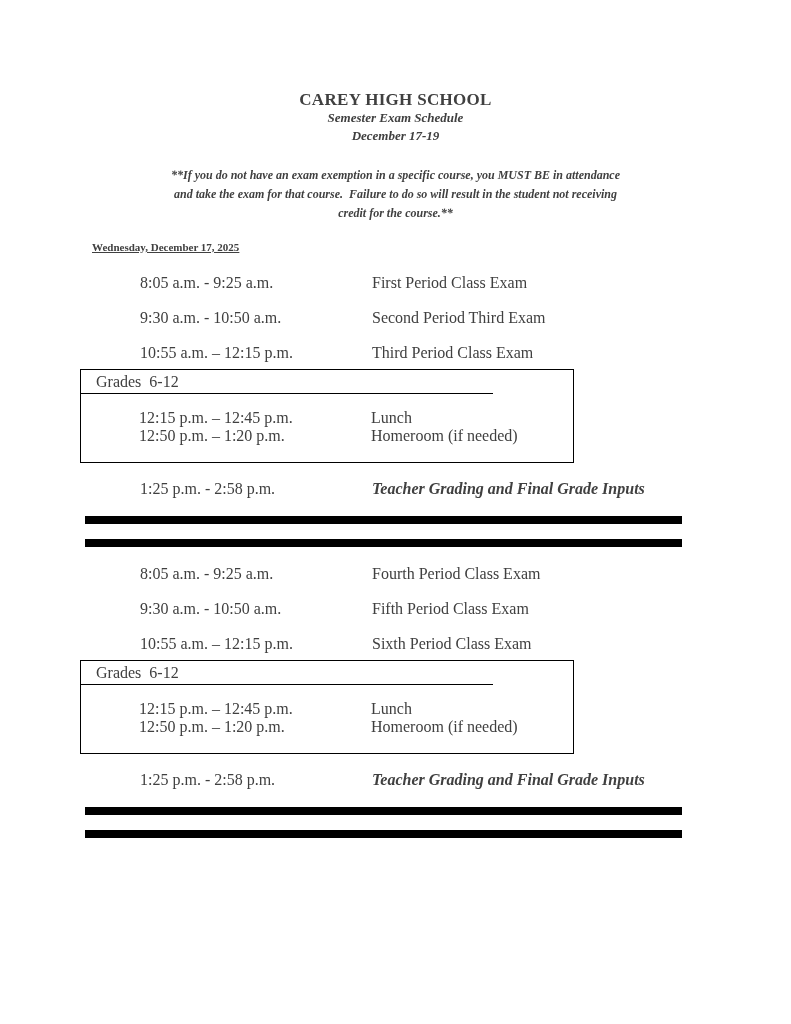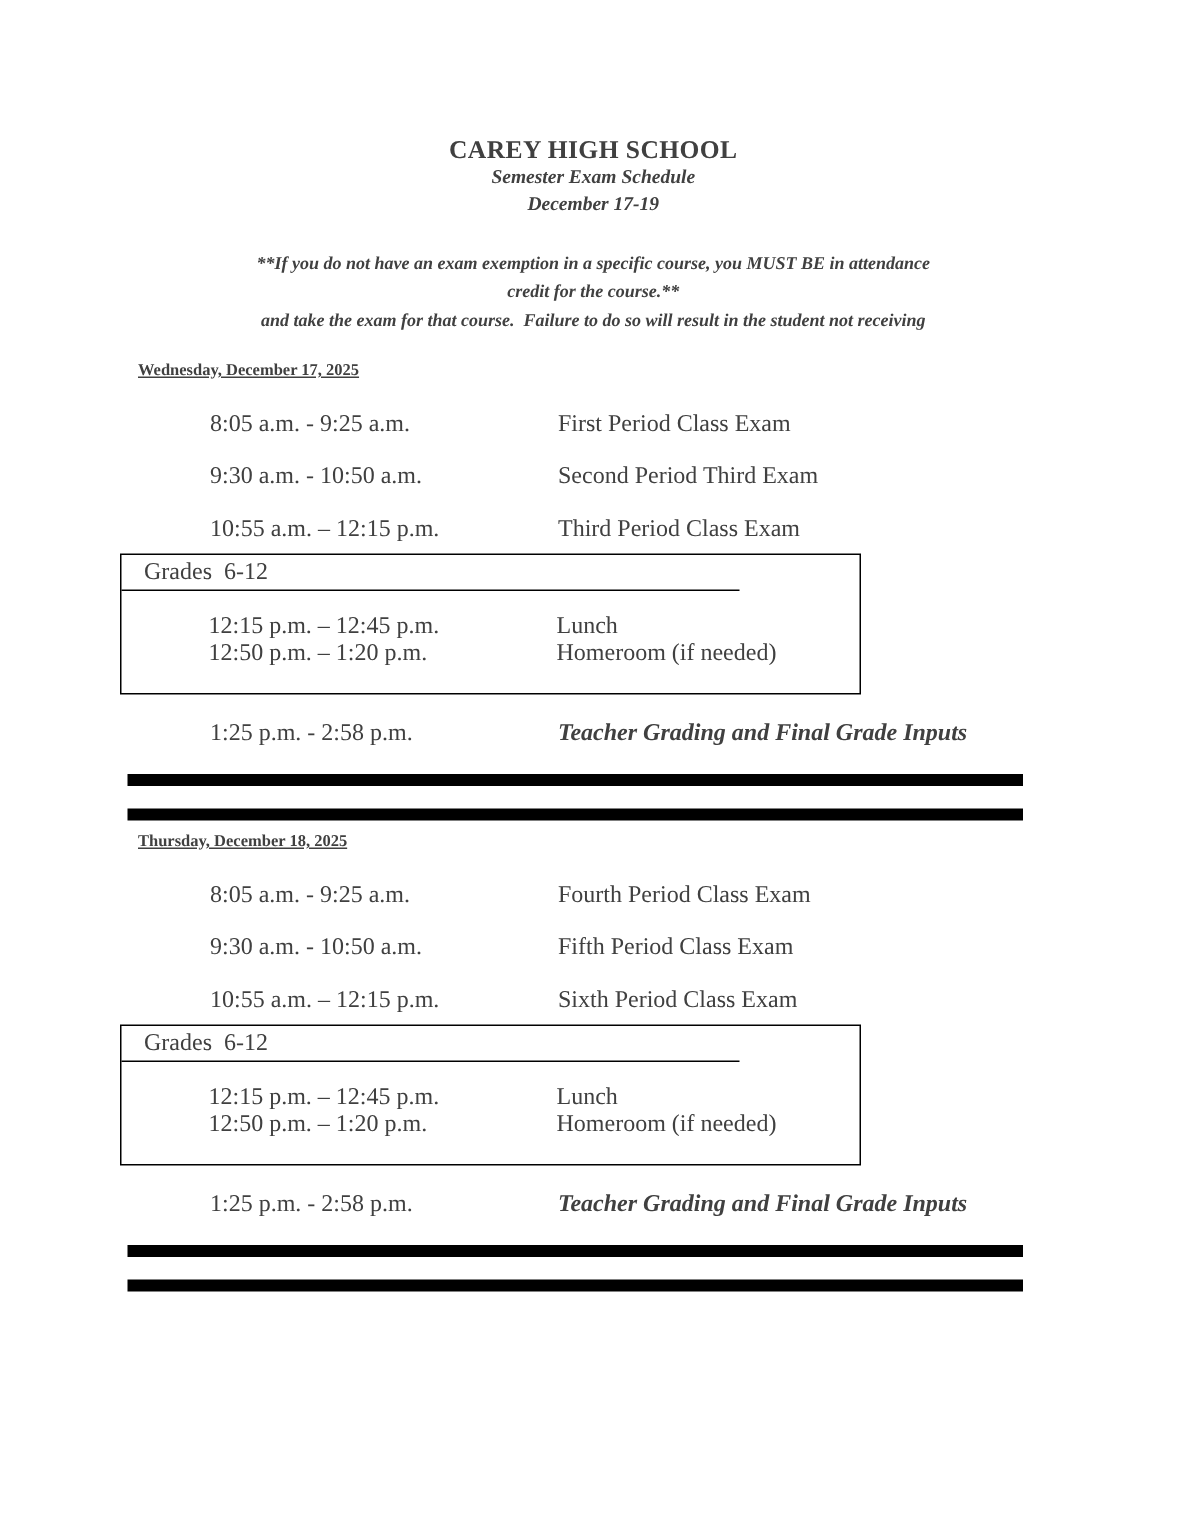--- a/index.html
+++ b/index.html
@@ -66,22 +66,22 @@
 <div class="page">
 
   <div class="doc-header">
     <div class="school-name">CAREY HIGH SCHOOL</div>
     <div class="doc-subtitle">Semester Exam Schedule</div>
     <div class="doc-daterange">December 17-19</div>
   </div>
 
   <div class="notice">
     <div>**If you do not have an exam exemption in a specific course, you MUST BE in attendance</div>
+    <div>and take the exam for that course.&nbsp; Failure to do so will result in the student not receiving</div>
     <div>credit for the course.**</div>
-    <div>and take the exam for that course.&nbsp; Failure to do so will result in the student not receiving</div>
   </div>
 
   <section>
     <div class="day-header">Wednesday, December 17, 2025</div>
 
     <div class="row exam-row first">
       <span class="time-col">8:05 a.m. - 9:25 a.m.</span>
       <span class="activity-col">First Period Class Exam</span>
     </div>
     <div class="row exam-row">
@@ -114,21 +114,20 @@
       <span class="activity-col closing-activity">Teacher Grading and Final Grade Inputs</span>
     </div>
 
     <div class="bars">
       <div class="bar"></div>
       <div class="bar"></div>
     </div>
   </section>
 
   <section>
-    <div class="day-header" style="margin-top:5px;">Thursday, December 18, 2025</div>
 
     <div class="row exam-row first">
       <span class="time-col">8:05 a.m. - 9:25 a.m.</span>
       <span class="activity-col">Fourth Period Class Exam</span>
     </div>
     <div class="row exam-row">
       <span class="time-col">9:30 a.m. - 10:50 a.m.</span>
       <span class="activity-col">Fifth Period Class Exam</span>
     </div>
     <div class="row exam-row">

